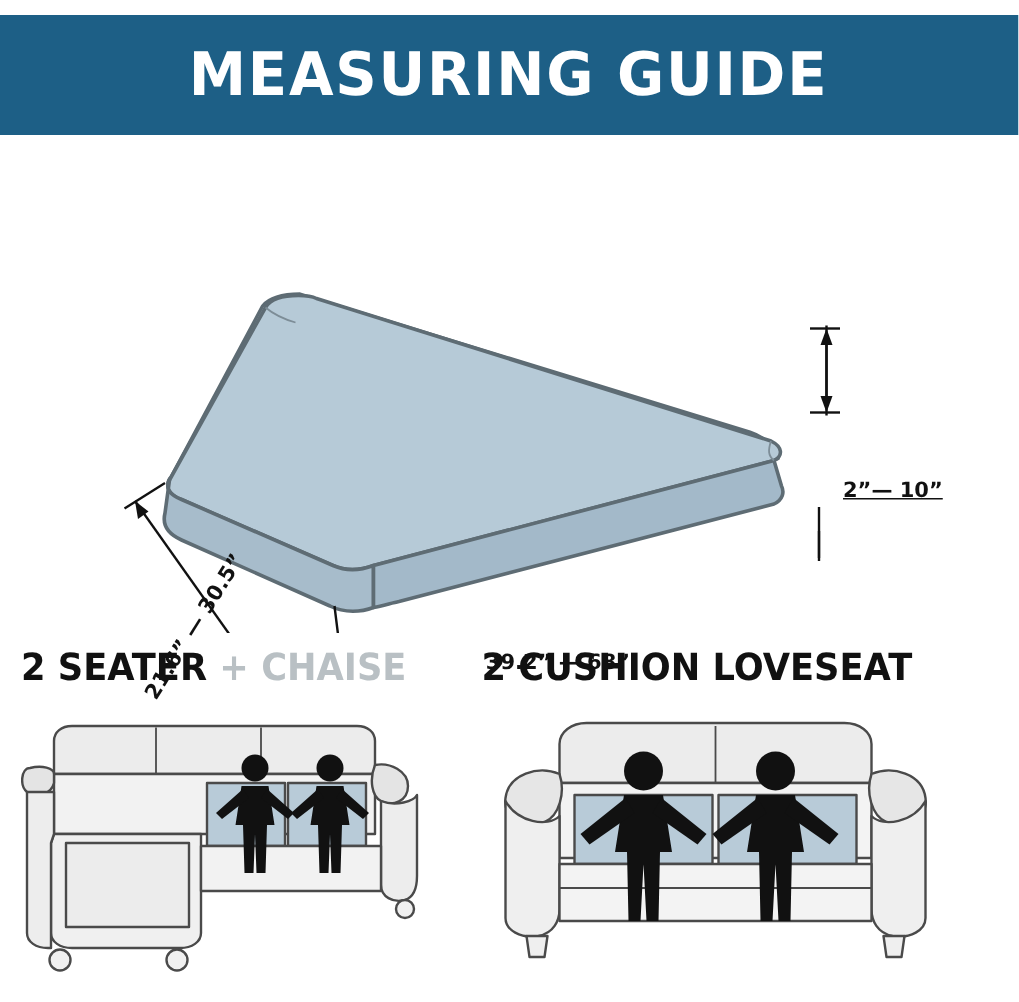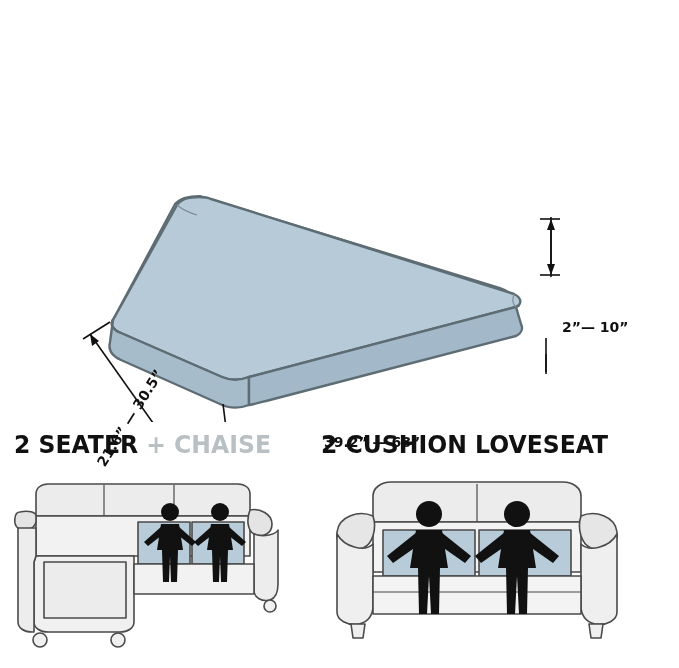--- a/index.html
+++ b/index.html
@@ -71,20 +71,21 @@
   }
   .dim-depth {
     left: 130px;
     top: 318px;
     transform: translate(-50%, 0) rotate(-58deg);
     transform-origin: center center;
   }
   .dim-height {
     left: 562px;
     top: 227px;
+    text-decoration: underline;
   }
 
   
   .bottom-area {
     position: absolute;
     left: 0;
     top: 430px;
     width: 679px;
     height: 238px;
   }
@@ -111,20 +112,23 @@
     position: absolute;
     top: 42px;
     left: 0;
   }
 </style>
 </head>
 <body>
 
 <div class="page">
 
+  <div class="header-band">
+    <div class="header-title">MEASURING GUIDE</div>
+  </div>
 
   <div class="cushion-area">
     <div class="cushion-svg-wrap">
       <svg width="679" height="330" viewBox="0 0 679 330" xmlns="http://www.w3.org/2000/svg">
 
         <path d="M175,112 C180,106 190,104 200,104 L500,196 C512,200 518,208 516,216
                  L250,286 C238,289 228,288 220,284 L120,240 C112,236 110,230 114,226 Z" fill="#b3c7d5" stroke="#5d6b73" stroke-width="2.2" stroke-linejoin="round"></path>
 
         <g>
 

